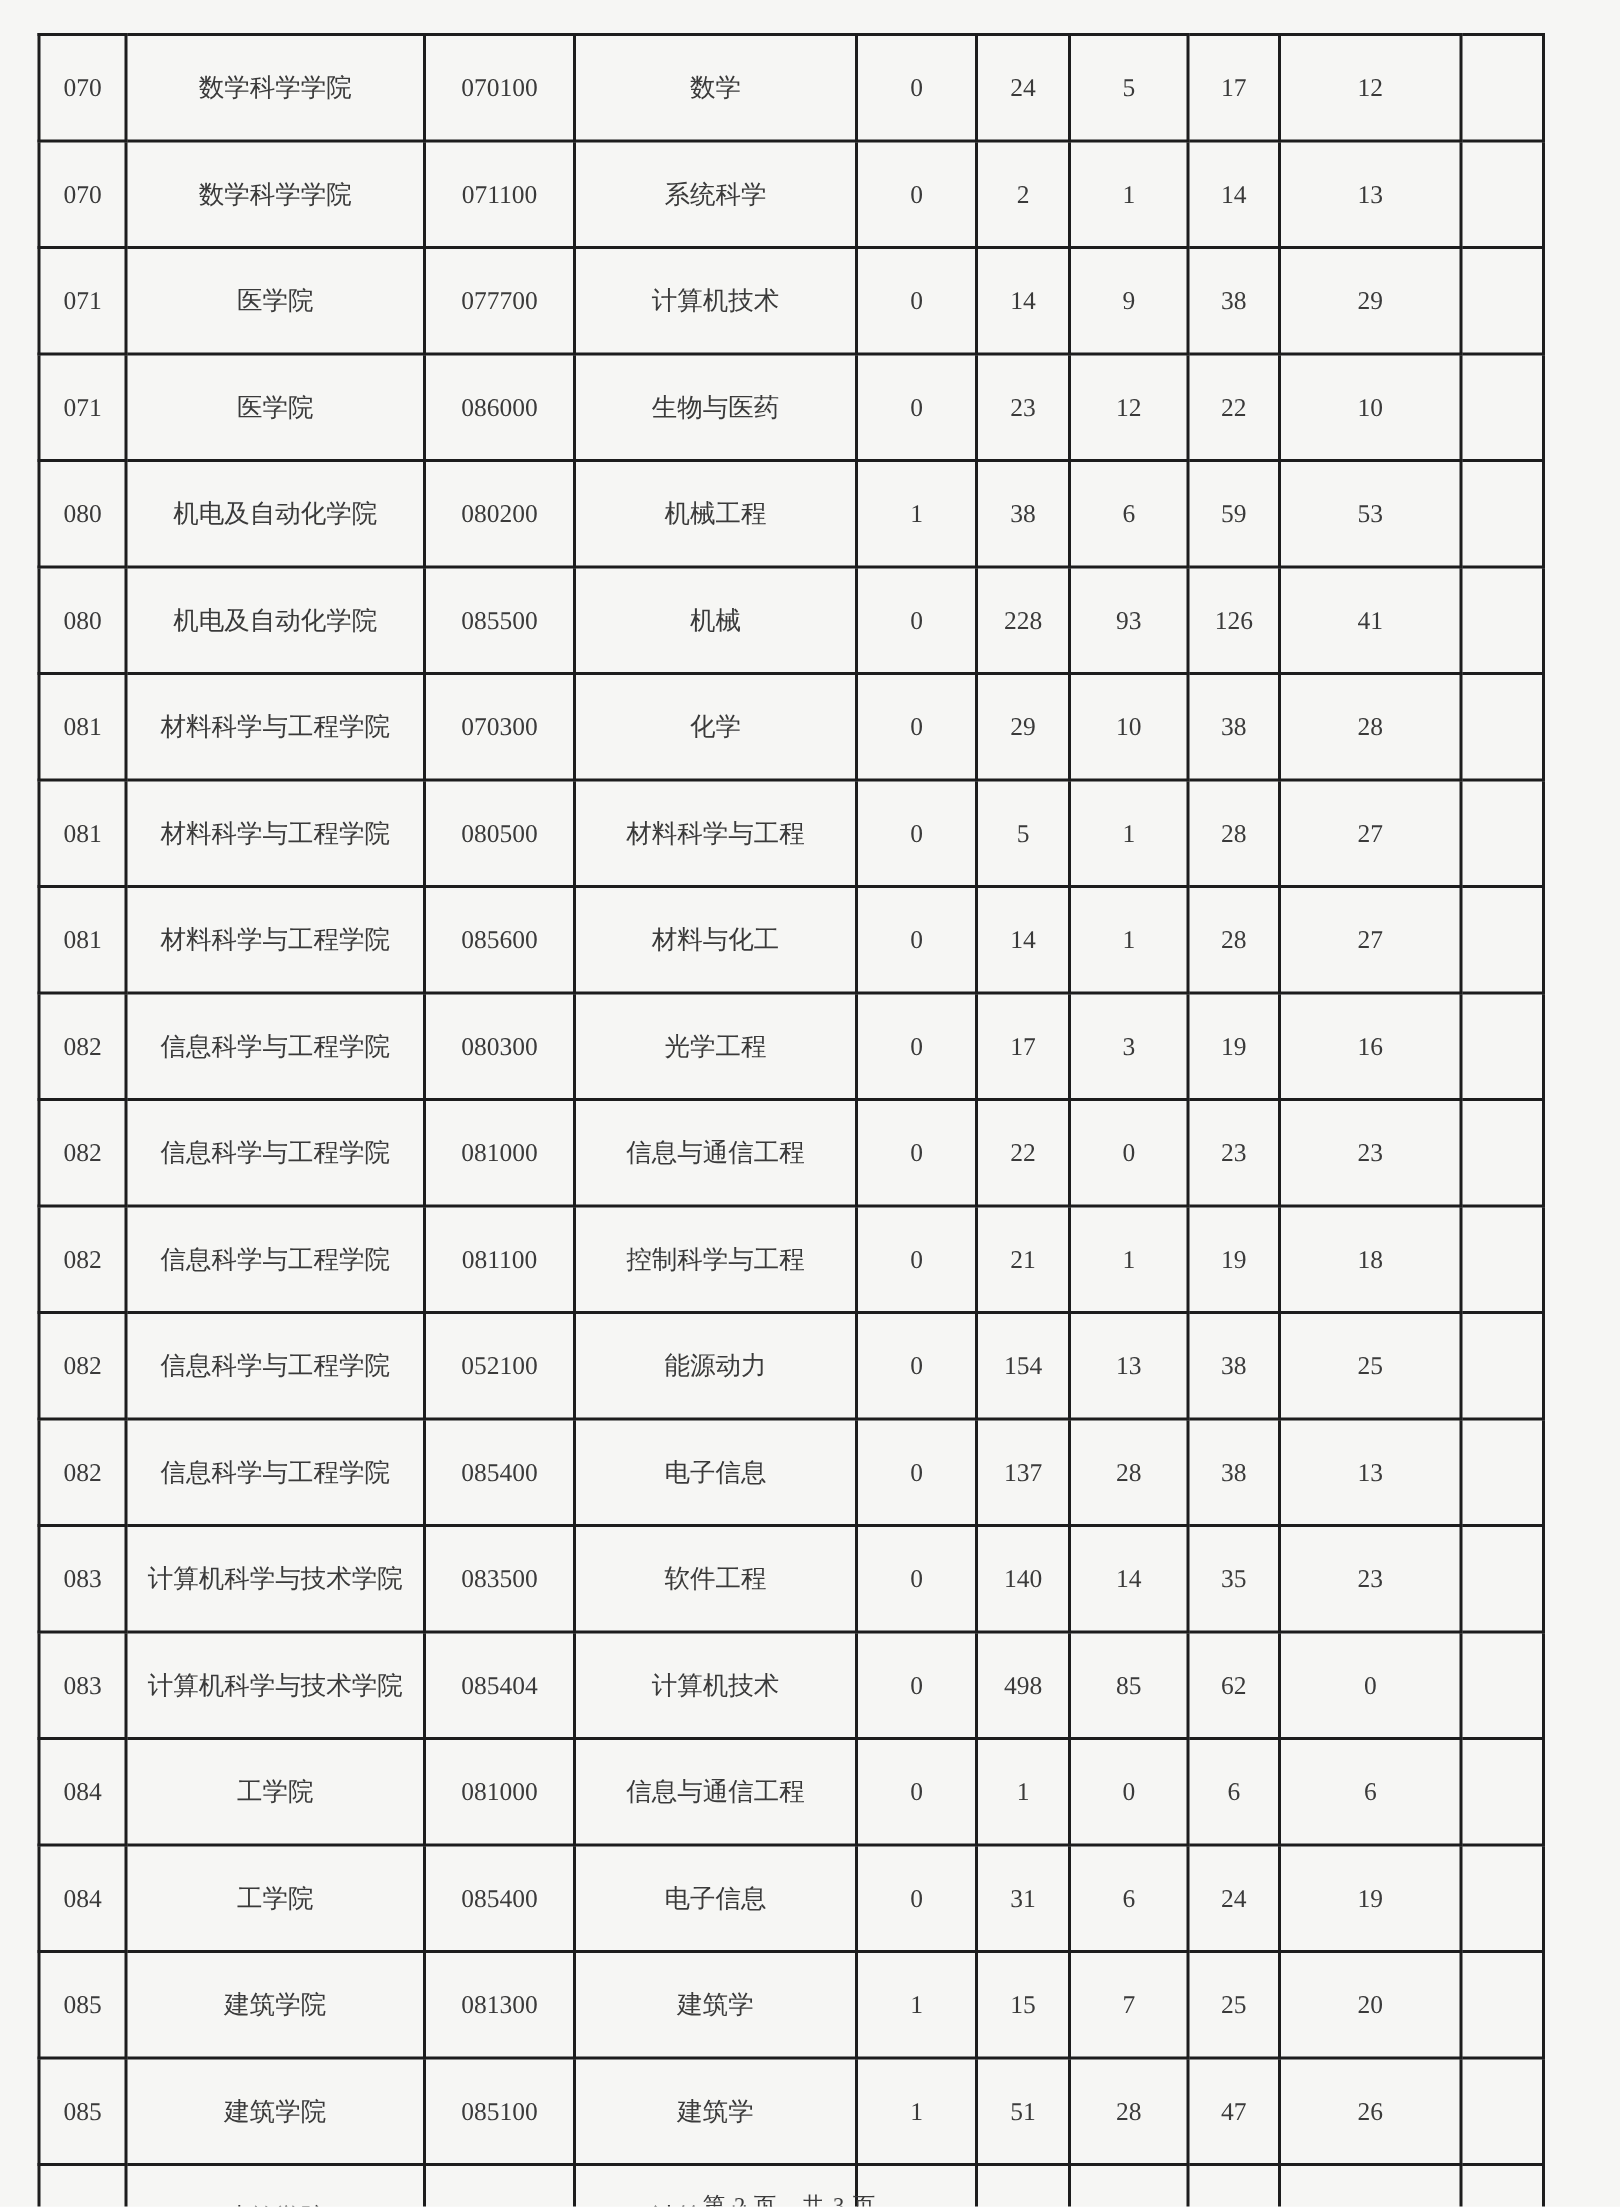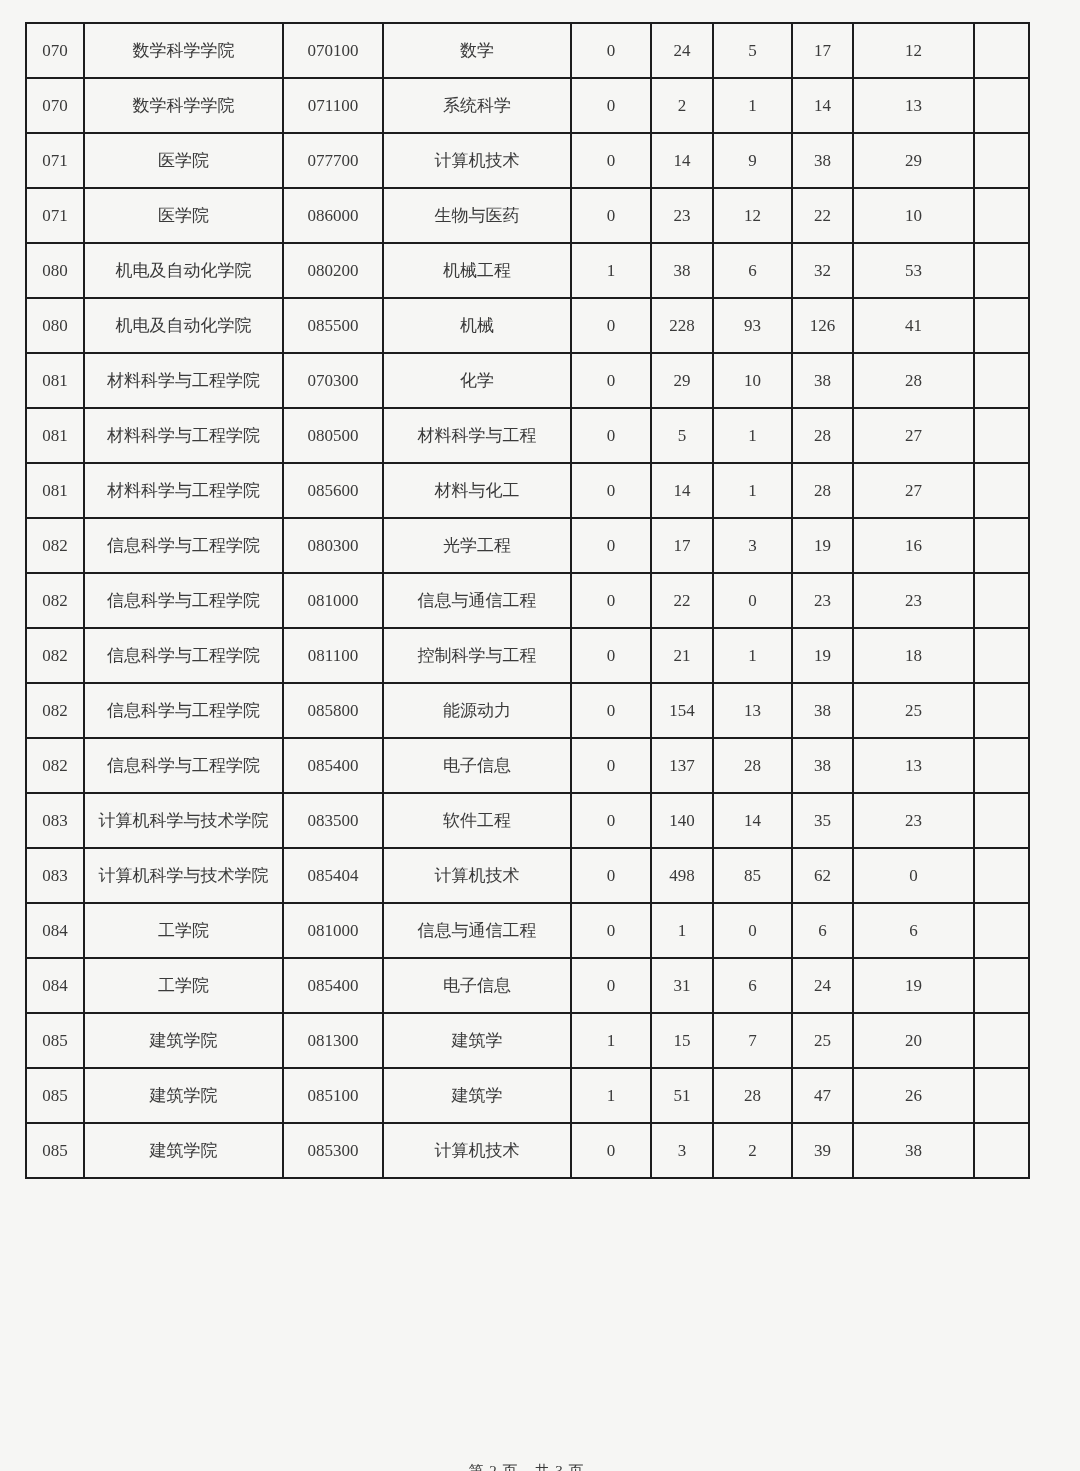--- a/index.html
+++ b/index.html
@@ -26,21 +26,21 @@
     border: 2px solid #1d1d1d;
     text-align: center;
     vertical-align: middle;
     font-size: 17px;
     color: #3a3a3a;
     padding: 0 2px;
     overflow: hidden;
     white-space: nowrap;
   }
   table.grid tr {
-    height: 55px;
+    height: 71px;
   }
   .footer {
     position: absolute;
     left: 25px;
     width: 1003px;
     top: 1462px;
     text-align: center;
     font-size: 15px;
     line-height: 18px;
     color: #3a3a3a;
@@ -114,21 +114,21 @@
           <td></td>
         </tr>
         <tr>
           <td>080</td>
           <td>机电及自动化学院</td>
           <td>080200</td>
           <td>机械工程</td>
           <td>1</td>
           <td>38</td>
           <td>6</td>
-          <td>32</td>
+          <td>59</td>
           <td>53</td>
           <td></td>
         </tr>
         <tr>
           <td>080</td>
           <td>机电及自动化学院</td>
           <td>085500</td>
           <td>机械</td>
           <td>0</td>
           <td>228</td>
@@ -205,21 +205,21 @@
           <td>0</td>
           <td>21</td>
           <td>1</td>
           <td>19</td>
           <td>18</td>
           <td></td>
         </tr>
         <tr>
           <td>082</td>
           <td>信息科学与工程学院</td>
-          <td>085800</td>
+          <td>052100</td>
           <td>能源动力</td>
           <td>0</td>
           <td>154</td>
           <td>13</td>
           <td>38</td>
           <td>25</td>
           <td></td>
         </tr>
         <tr>
           <td>082</td>

